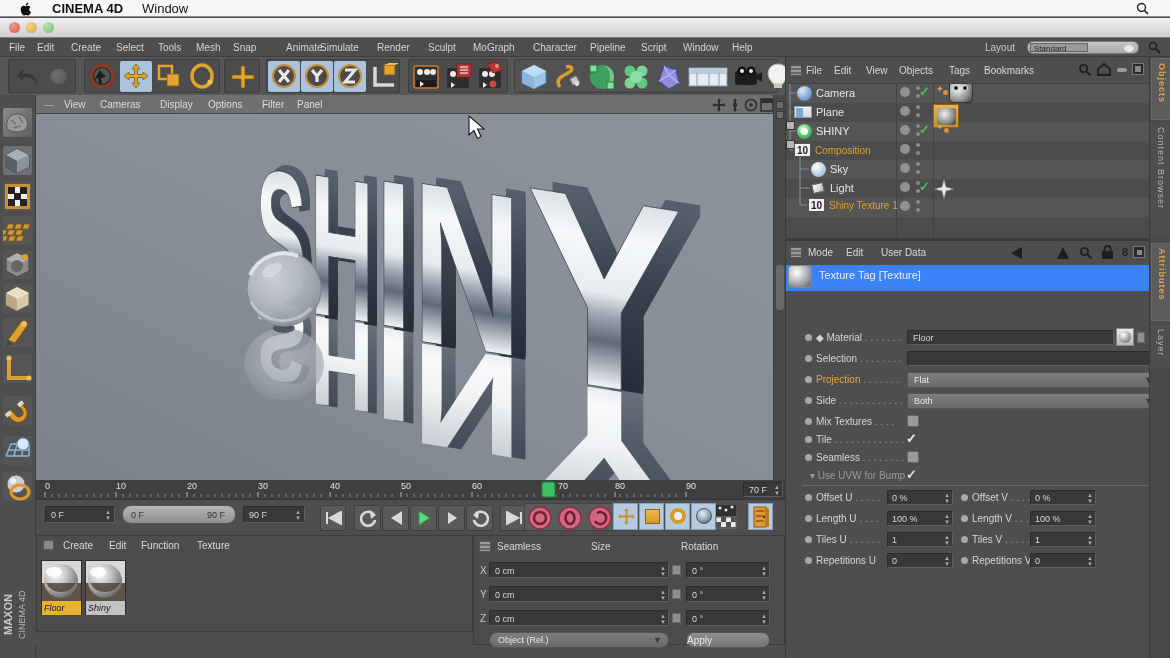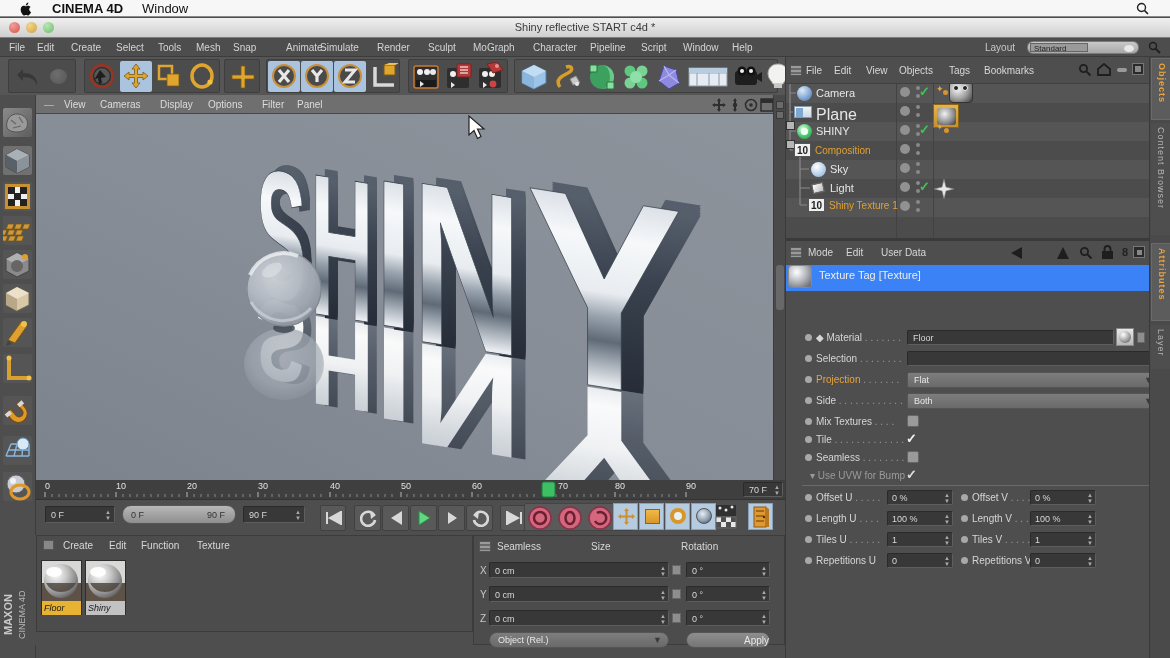--- a/index.html
+++ b/index.html
@@ -61,21 +61,20 @@
     <svg class="mi" style="left:1136px;top:2px" width="13" height="13" viewBox="0 0 13 13">
         <circle cx="5.5" cy="5.5" r="4" fill="none" stroke="#222" stroke-width="1.4"></circle>
         <line x1="8.6" y1="8.6" x2="12" y2="12" stroke="#222" stroke-width="1.6"></line>
       </svg>
   </div>
 
   <div class="abs" id="titlebar">
     <div class="light" style="left:9px;background:radial-gradient(circle at 35% 30%,#f0a09a,#d75349)"></div>
     <div class="light" style="left:26px;background:radial-gradient(circle at 35% 30%,#f2d58a,#d0a33c)"></div>
     <div class="light" style="left:43px;background:radial-gradient(circle at 35% 30%,#b8e8b0,#6fba71)"></div>
-    <div id="wtitle">Shiny reflective START c4d *</div>
   </div>
 
   <div class="abs" id="menubar">
     <span style="left:9px">File</span>
       <span style="left:37px">Edit</span>
       <span style="left:71px">Create</span>
     <span style="left:116px">Select</span>
       <span style="left:158px">Tools</span>
       <span style="left:196px">Mesh</span>
     <span style="left:233px">Snap</span>
@@ -766,21 +765,21 @@
       </div>
     <div class="abs" style="left:198px;top:77px;width:9px;height:10px;background:#8e8e8e;border:1px solid #666"></div>
     <div class="ffield" style="left:212px;top:74px;width:84px;height:16px">
         <span style="position:absolute;left:5px;top:3px">0 °</span>
         <span style="position:absolute;right:2px;top:2px;color:#aaa;font-size:6px">▲<br>▼</span>
       </div>
     <div class="drop" style="left:15px;top:96px;width:180px;height:16px;border-radius:8px">
         <span style="position:absolute;left:8px;top:2px">Object (Rel.)</span>
         <span style="position:absolute;right:6px;top:2px;color:#3a3a3a">▼</span>
       </div>
-    <div class="abs" style="left:212px;top:96px;width:84px;height:16px;background:linear-gradient(#8e8e8e,#757575);border:1px solid #555;border-radius:8px;text-align:right;color:#e8e8e8;line-height:15px">Apply</div>
+    <div class="abs" style="left:212px;top:96px;width:84px;height:16px;background:linear-gradient(#8e8e8e,#757575);border:1px solid #555;border-radius:8px;text-align:left;color:#e8e8e8;line-height:15px">Apply</div>
   </div>
 
   <div class="abs" id="rightpanel">
 
     <div class="abs" style="left:0;top:0;width:363px;height:27px;background:#4e4e4e;border-bottom:1px solid #404040;color:#d8d8d8;font-size:10px">
       <span class="abs" style="left:4px;top:8px;width:12px;height:11px;background:repeating-linear-gradient(#9a9a9a 0 2px,#6a6a6a 2px 4px);border:1px solid #555"></span>
       <span class="abs" style="left:20px;top:8px">File</span>
       <span class="abs" style="left:48px;top:8px">Edit</span>
       <span class="abs" style="left:80px;top:8px">View</span>
       <span class="abs" style="left:113px;top:8px">Objects</span>
@@ -811,21 +810,21 @@
         <path d="M4 0 V66 M4 9 H10 M4 28 H7 M4 47 H10 M4 66 H7 M14 70 V121 M14 85 H23 M14 104 H24 M14 121 H21" fill="none" stroke="#8a8a8a" stroke-width="1.2"></path>
         <rect x="0.5" y="37.5" width="8" height="8" fill="#b5b5b5" stroke="#333"></rect>
           <rect x="0.5" y="56.5" width="8" height="8" fill="#b5b5b5" stroke="#333"></rect>
       </svg>
 
       <div class="abs" style="left:11px;top:2px;width:15px;height:15px;border-radius:50%;background:radial-gradient(circle at 35% 30%,#dbe9f7,#7ba3cf 60%,#4a6f9e)"></div>
       <span class="abs" style="left:30px;top:3px;color:#e6e6e6;font-size:11px">Camera</span>
       <div class="abs" style="left:8px;top:22px;width:18px;height:12px;background:linear-gradient(#f2f2f2,#cfd8e4);border:1px solid #8899aa">
           <div class="abs" style="left:1px;top:1px;width:7px;height:9px;background:#7fa8d0"></div>
         </div>
-      <span class="abs" style="left:30px;top:22px;color:#e6e6e6;font-size:16px">Plane</span>
+      <span class="abs" style="left:30px;top:22px;color:#e6e6e6;font-size:11px">Plane</span>
       <div class="abs" style="left:11px;top:40px;width:15px;height:15px;border-radius:50%;background:radial-gradient(circle at 40% 35%,#eafff0,#49c46a 55%,#1f9641)">
           <div class="abs" style="left:4px;top:4px;width:7px;height:7px;border-radius:50%;background:#f2fff5"></div>
         </div>
       <span class="abs" style="left:30px;top:41px;color:#e6e6e6;font-size:11px">SHINY</span>
       <div class="abs" style="left:8px;top:59px;width:17px;height:14px;background:#f0f0f0;border:1px solid #555;color:#222;font-size:10px;font-weight:bold;text-align:center;line-height:14px">10</div>
       <span class="abs" style="left:29px;top:61px;color:#dfa133;font-size:10px">Composition</span>
       <div class="abs" style="left:25px;top:78px;width:15px;height:15px;border-radius:50%;background:radial-gradient(circle at 38% 32%,#ffffff,#b9d2ea 55%,#86a8c8)"></div>
       <span class="abs" style="left:44px;top:79px;color:#e6e6e6;font-size:11px">Sky</span>
       <div class="abs" style="left:26px;top:99px;width:12px;height:10px;background:linear-gradient(135deg,#ffffff,#b9b9b9);border:1px solid #666;transform:rotate(-12deg)"></div>
       <span class="abs" style="left:44px;top:98px;color:#e6e6e6;font-size:11px">Light</span>

